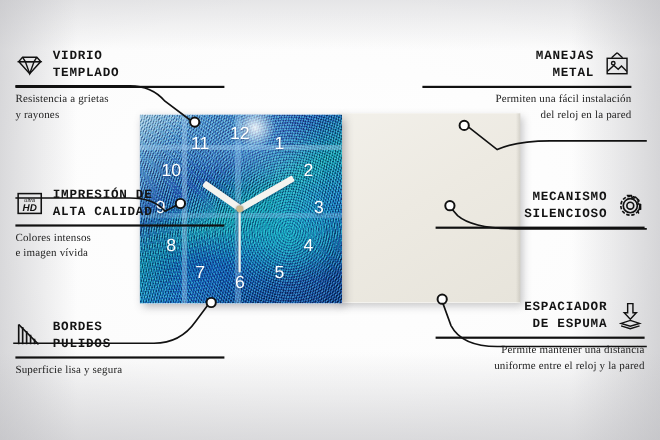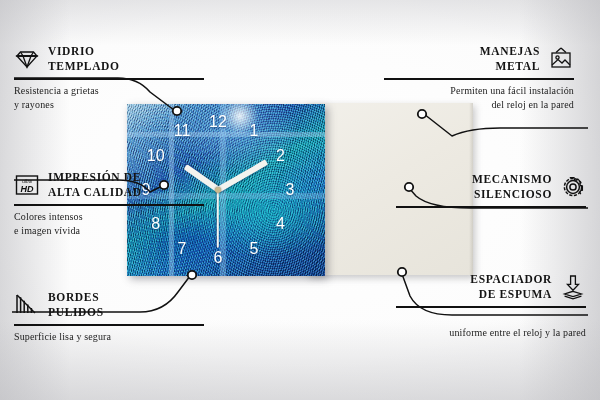--- a/index.html
+++ b/index.html
@@ -33,21 +33,21 @@
     background:linear-gradient(150deg,#f2f0ea 0%,#edeae2 45%,#e7e4db 100%);
     box-shadow: 2px 3px 7px rgba(90,90,95,.33);
   }
   #back-panel::after{ 
     content:""; position:absolute; right:0; top:0; width:4px; height:100%;
     background:linear-gradient(to left, rgba(120,118,110,.22), rgba(0,0,0,0));
   }
 
   
   #clock {
-    position:absolute; left:127px; top:104px; width:198px; height:172px;
+    position:absolute; left:127px; top:104px; width:184px; height:172px;
     overflow:hidden;
     box-shadow: 3px 3px 8px rgba(70,70,80,.42);
   }
   #clock-bg{
     position:absolute; inset:0;
     background:
       linear-gradient(118deg, rgba(255,255,255,.20) 0%, rgba(255,255,255,0) 26%),
       repeating-linear-gradient(104deg, rgba(0,0,0,.26) 0px, rgba(0,0,0,.26) 1px, rgba(255,255,255,.16) 1px, rgba(255,255,255,.16) 2.2px),
       linear-gradient(150deg,#9fc4e6 0%,#4f8fd0 14%,#1f62b4 34%,#12a0b4 50%,#1778c4 66%,#0d4f9e 84%,#0b3f8d 100%);
   }
@@ -89,21 +89,21 @@
     transform:translate(-50%,-50%); }
 
   
   #wires{ position:absolute; inset:0; width:600px; height:400px; }
 
   
   .feat{ position:absolute; width:190px; }
   .feat .row{ display:flex; align-items:center; gap:8px; }
   .feat.right .row{ flex-direction:row-reverse; }
   .ttl{
-    font-family:Liberation Serif, serif;
+    font-family:Liberation Mono, monospace;
     font-weight:700; font-size:11.5px; letter-spacing:.65px;
     color:#141414; line-height:1.32; text-transform:uppercase;
   }
   .feat.left .ttl{ text-align:left; }
   .feat.right .ttl{ text-align:right; }
   .rule{ height:1.4px; background:#111; margin:4px 0 4px; }
   .desc{
     font-family:"Liberation Serif", serif;
     font-size:10px; color:#222; line-height:1.42; letter-spacing:.15px;
   }
@@ -303,17 +303,17 @@
         </g>
           </svg>
       </span>
       <span class="ttl">
         <span>ESPACIADOR</span><br>
         <span>DE ESPUMA</span>
       </span>
     </div>
     <div class="rule"></div>
     <div class="desc">
-      <br>
+      <span>Permite mantener una distancia</span><br>
       <span>uniforme entre el reloj y la pared</span>
     </div>
   </div>
 </div>
 
 </body></html>

